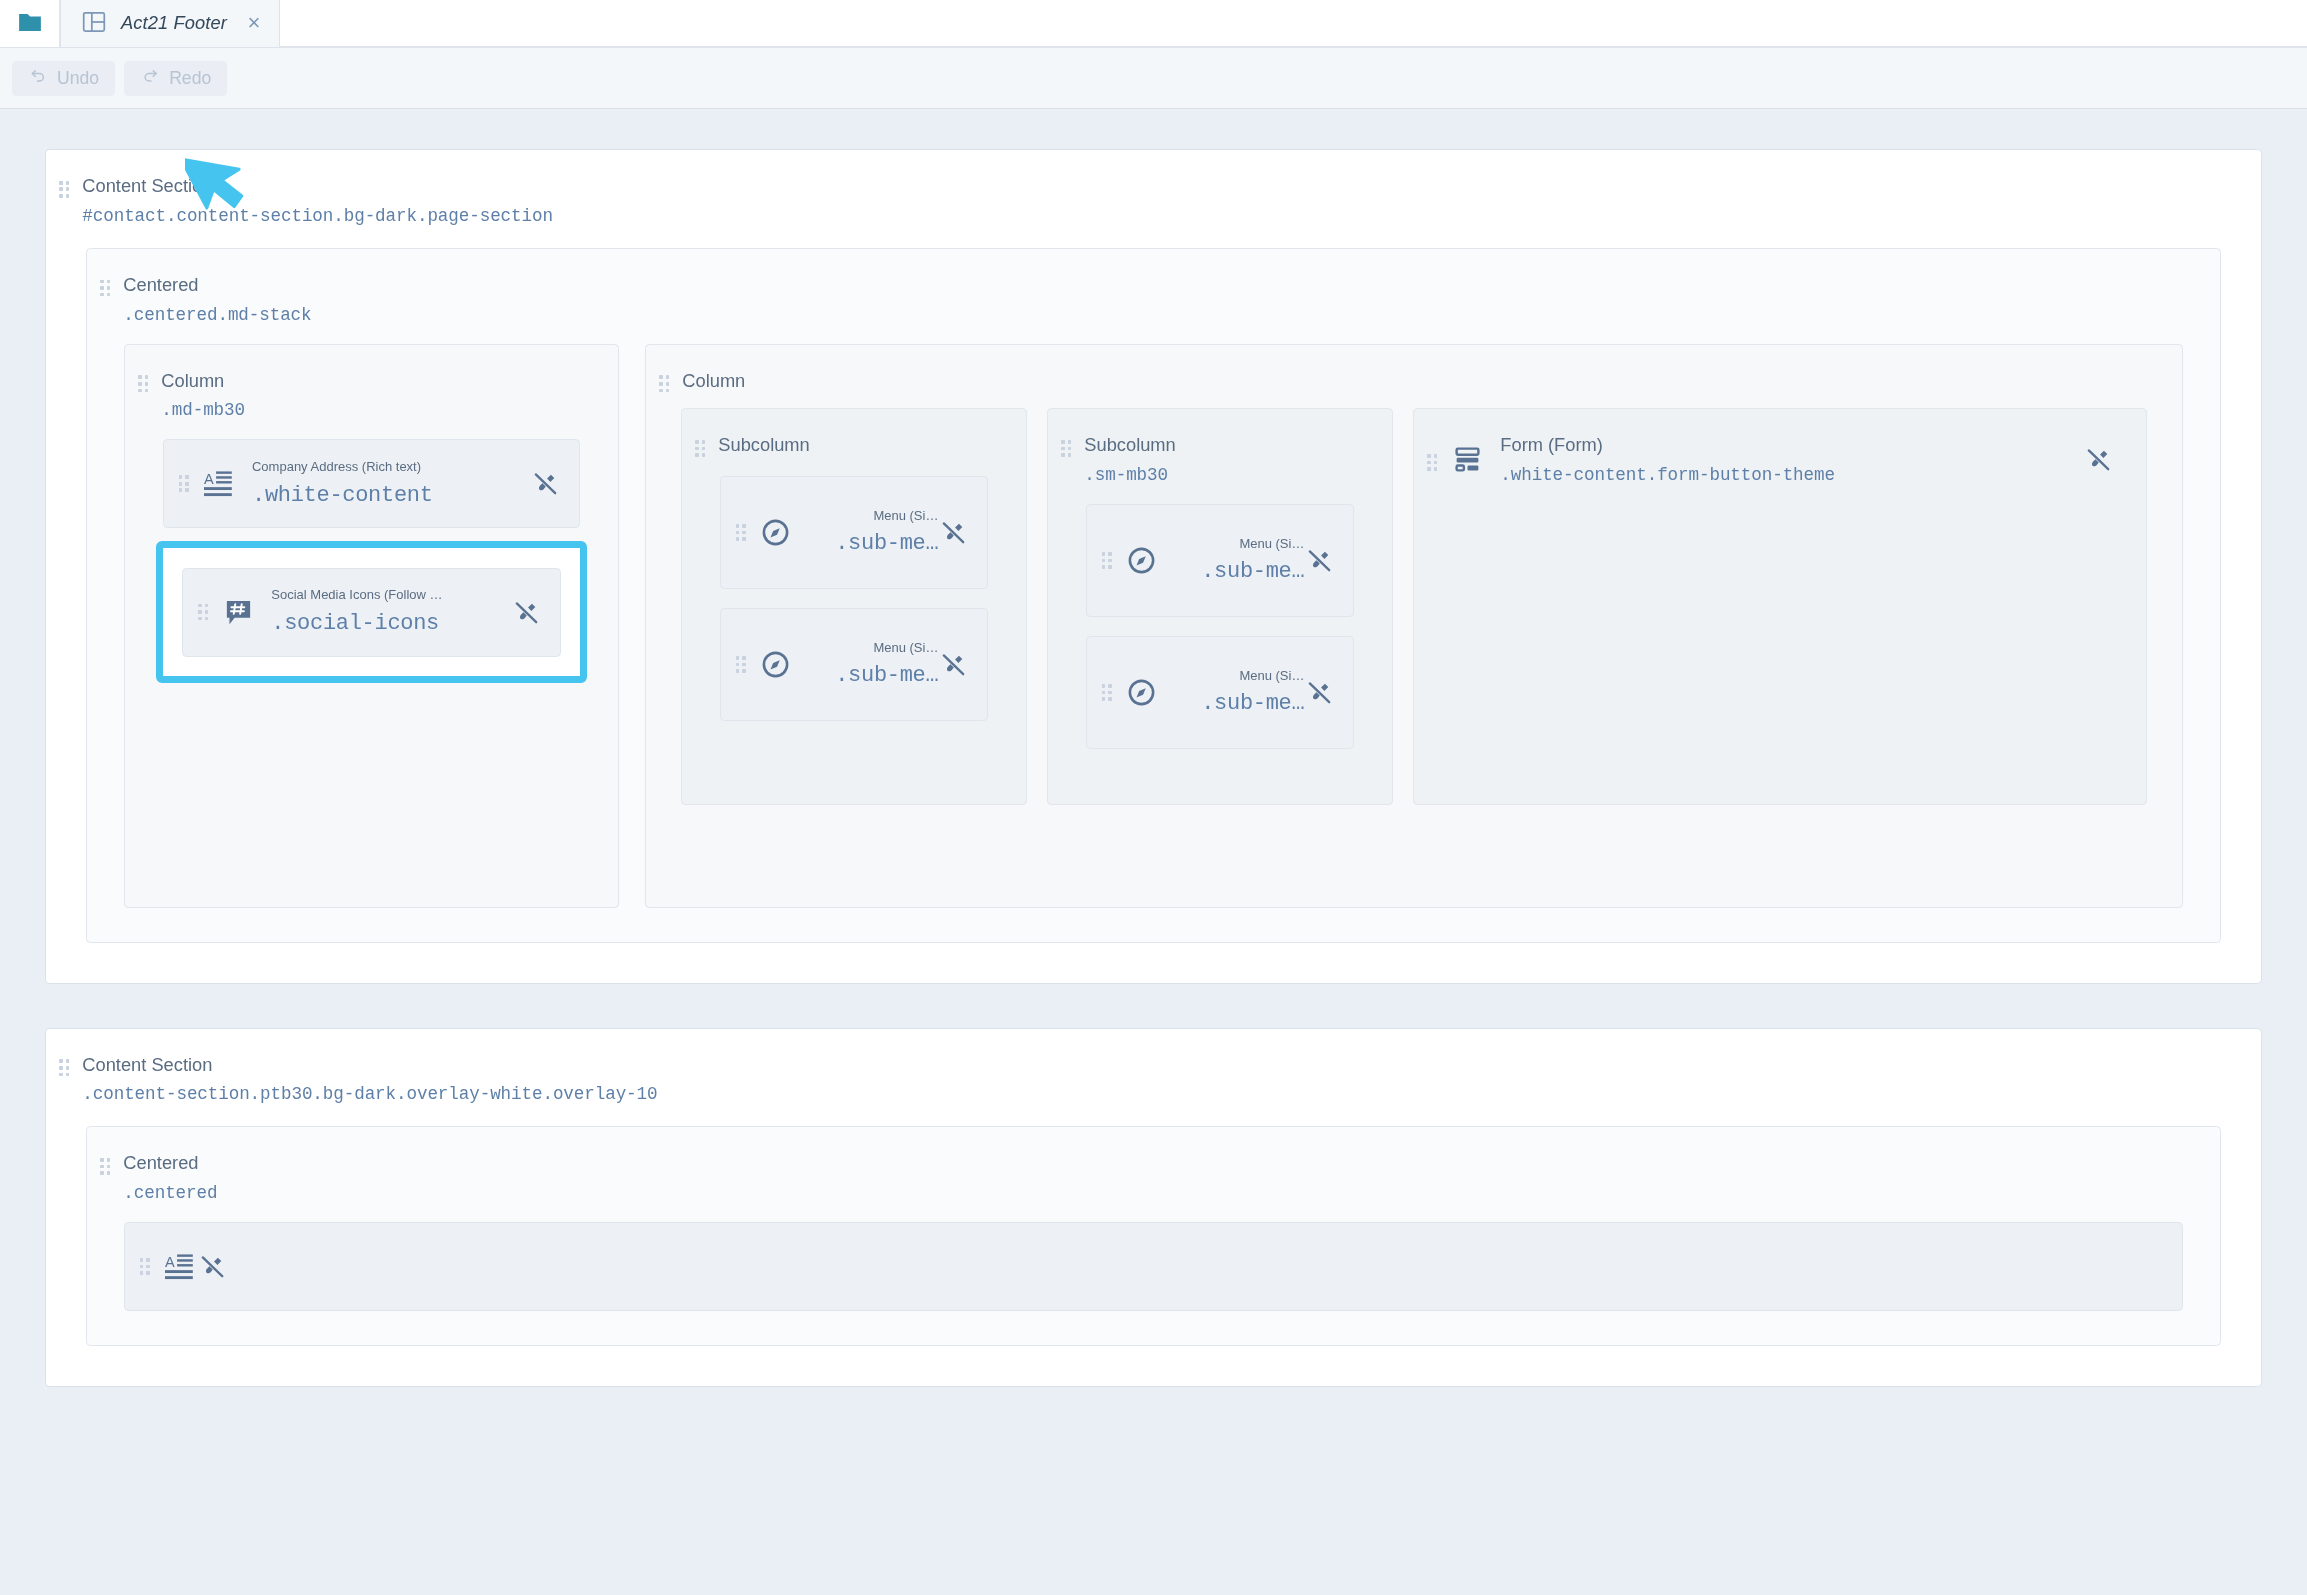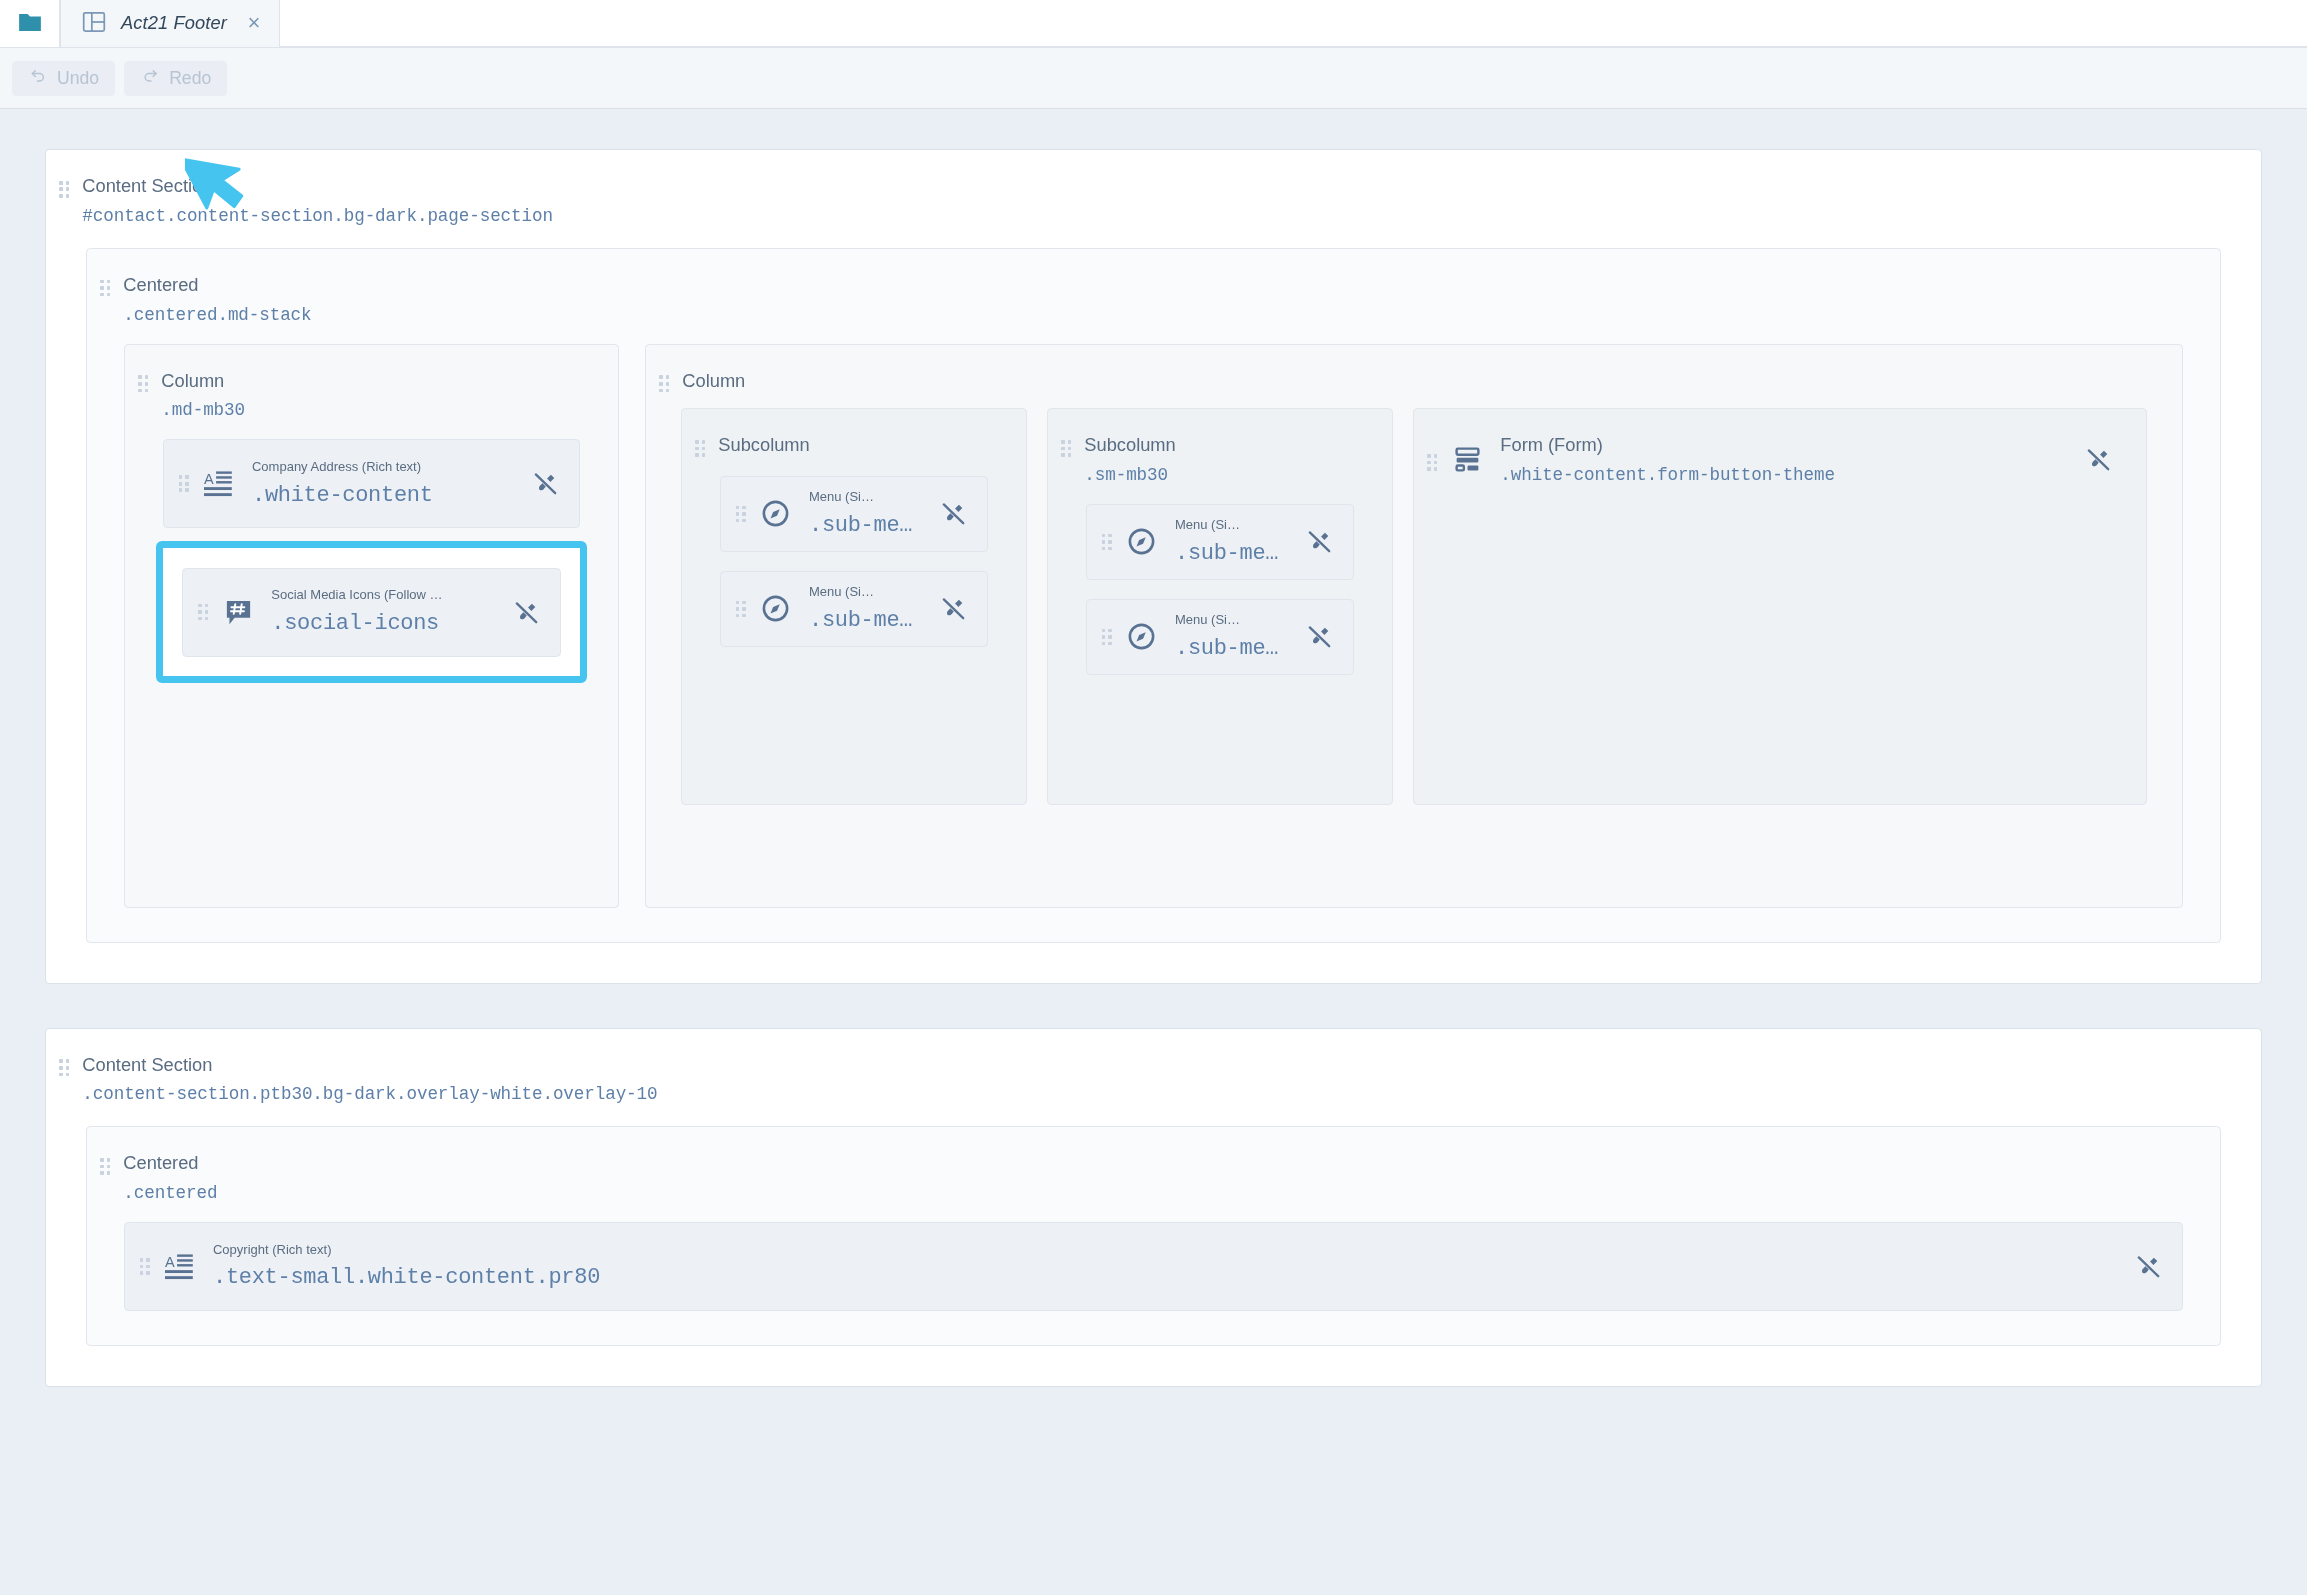--- a/index.html
+++ b/index.html
@@ -191,21 +191,22 @@
   .mod-cls {
     font-size: 22px; color: #5d7fa8; margin-top: 8px;
     font-family: "Liberation Mono", monospace;
     letter-spacing: -0.3px; white-space: nowrap;
   }
   .brush { width: 31px; height: 31px; color: #5a7292; flex: 0 0 auto; }
 
   
   .mod.sm {
     margin: 19px 38px 0 38px;
-    height: 76px;
+    height: 113px;
+    text-align: right;
   }
 
   
   .sel-wrap {
     margin: 13px 31px 0 31px;
     border: 7.3px solid #45c4ef;
     border-radius: 5.9px;
     padding: 7.3px;
     background: #ffffff;
   }
@@ -632,24 +633,20 @@
         <div class="mod-icon">
           <svg width="31" height="29" viewBox="0 0 24 24">
             <text x="0" y="12" font-family="Liberation Sans, sans-serif" font-size="12" fill="#5a7292">A</text>
             <rect x="10" y="2" width="13" height="2" fill="#5a7292"></rect>
             <rect x="10" y="6" width="13" height="2" fill="#5a7292"></rect>
             <rect x="10" y="10" width="13" height="2" fill="#5a7292"></rect>
             <rect x="0" y="15" width="23" height="2.4" fill="#5a7292"></rect>
             <rect x="0" y="20" width="23" height="2.4" fill="#5a7292"></rect>
           </svg>
         </div>
-        <div class="mod-txt">
-          <div class="mod-title">Copyright (Rich text)</div>
-          <div class="mod-cls">.text-small.white-content.pr80</div>
-        </div>
         <div class="brush">
           <svg width="31" height="31" viewBox="0 0 24 24">
             <path d="M16.2 5.2l2.6 2.6-3 3-2.6-2.6z" fill="#5a7292"></path>
             <path d="M9.6 11.8l2.6 2.6-1.5 1.9c-.9 1.1-2.6 1.2-3.3.5s-.6-2.4.5-3.3z" fill="#5a7292"></path>
             <line x1="4.5" y1="5" x2="19.5" y2="19.5" stroke="#5a7292" stroke-width="1.8" stroke-linecap="round"></line>
           </svg>
         </div>
       </div>
     </div>
   </div>

